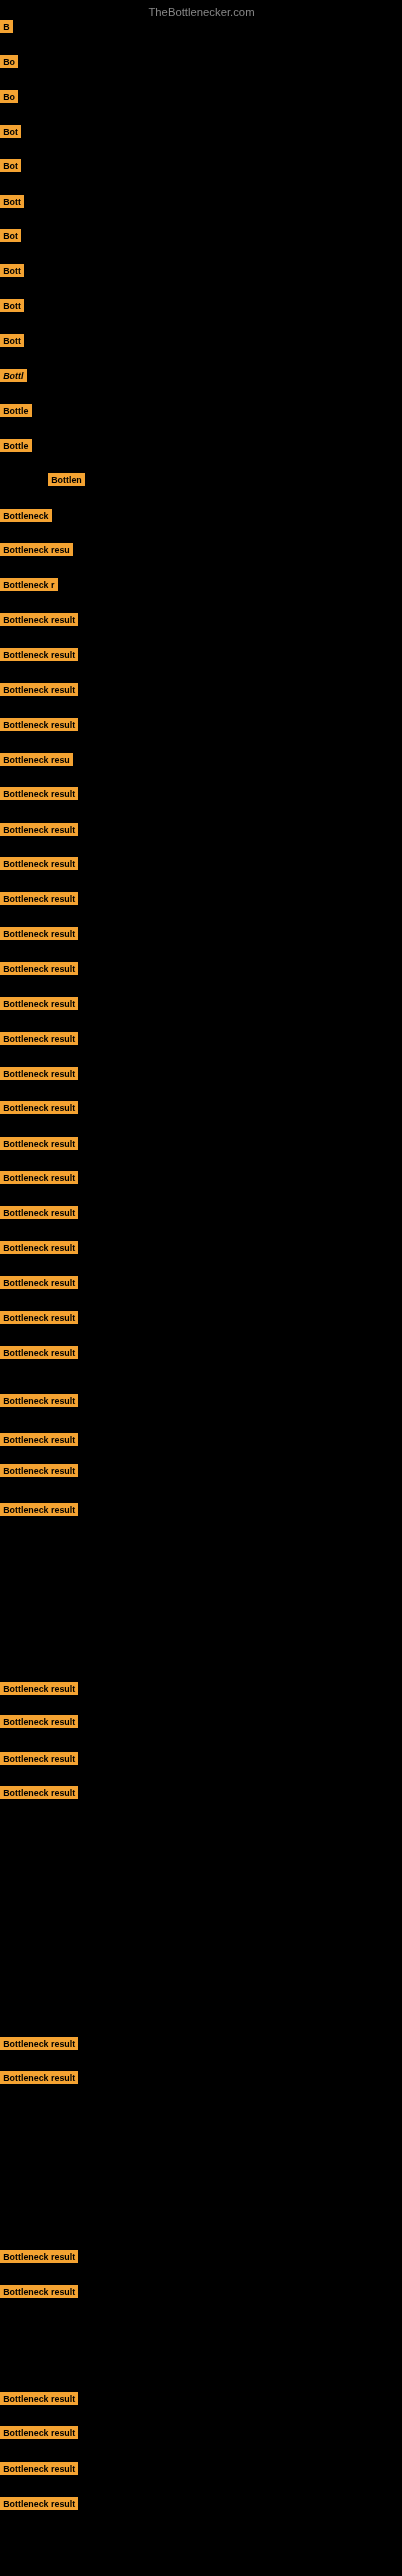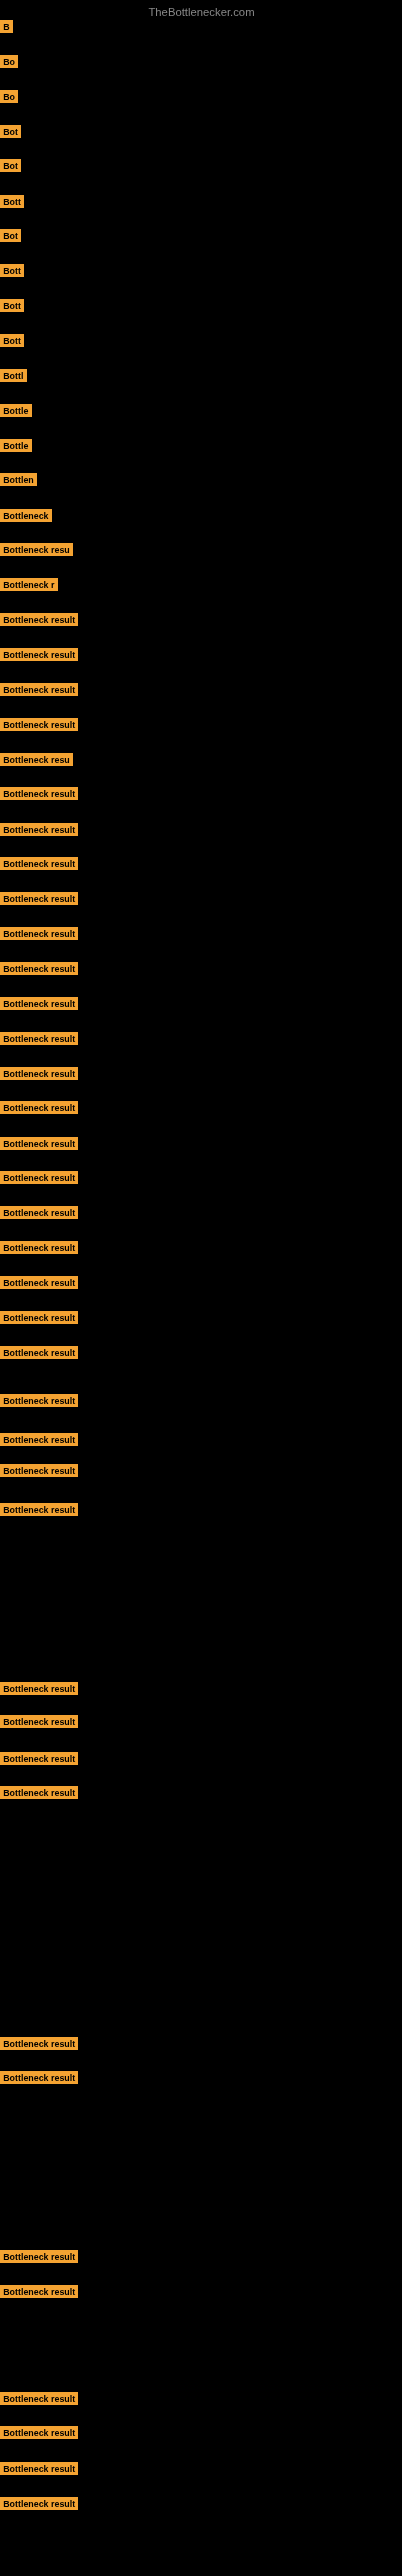--- a/index.html
+++ b/index.html
@@ -47,24 +47,24 @@
     <div class="badge-container" style="top: 20px;"><span class="badge" style="max-width: 14.5px;">B</span></div>
     <div class="badge-container" style="top: 55px;"><span class="badge" style="max-width: 17.7px;">Bo</span></div>
     <div class="badge-container" style="top: 90px;"><span class="badge" style="max-width: 17.7px;">Bo</span></div>
     <div class="badge-container" style="top: 125px;"><span class="badge" style="max-width: 22.5px;">Bot</span></div>
     <div class="badge-container" style="top: 159px;"><span class="badge" style="max-width: 22.5px;">Bot</span></div>
     <div class="badge-container" style="top: 195px;"><span class="badge" style="max-width: 27px;">Bott</span></div>
     <div class="badge-container" style="top: 229px;"><span class="badge" style="max-width: 22.5px;">Bot</span></div>
     <div class="badge-container" style="top: 264px;"><span class="badge" style="max-width: 27px;">Bott</span></div>
     <div class="badge-container" style="top: 299px;"><span class="badge" style="max-width: 27px;">Bott</span></div>
     <div class="badge-container" style="top: 334px;"><span class="badge" style="max-width: 27px;">Bott</span></div>
-    <div class="badge-container" style="top: 369px;"><span class="badge" style="max-width: 32px;">Bottl</span></div>
+    <div class="badge-container" style="top: 369px;"><span class="badge" style="max-width: 32px; font-style: italic;">Bottl</span></div>
     <div class="badge-container" style="top: 404px;"><span class="badge" style="max-width: 37px;">Bottle</span></div>
     <div class="badge-container" style="top: 439px;"><span class="badge" style="max-width: 37px;">Bottle</span></div>
-    <div class="badge-container" style="top: 473px;"><span class="badge" style="max-width: 47px;">Bottlen</span></div>
+    <div class="badge-container" style="top: 473px; margin-left: 48px;"><span class="badge" style="max-width: 47px;">Bottlen</span></div>
     <div class="badge-container" style="top: 509px;"><span class="badge" style="max-width: 63px;">Bottleneck</span></div>
     <div class="badge-container" style="top: 543px;"><span class="badge" style="max-width: 92px;">Bottleneck resu</span></div>
     <div class="badge-container" style="top: 578px;"><span class="badge" style="max-width: 72px;">Bottleneck r</span></div>
     <div class="badge-container" style="top: 613px;"><span class="badge" style="max-width: 105px;">Bottleneck result</span></div>
     <div class="badge-container" style="top: 648px;"><span class="badge" style="max-width: 105px;">Bottleneck result</span></div>
     <div class="badge-container" style="top: 683px;"><span class="badge" style="max-width: 105px;">Bottleneck result</span></div>
     <div class="badge-container" style="top: 718px;"><span class="badge" style="max-width: 105px;">Bottleneck result</span></div>
     <div class="badge-container" style="top: 753px;"><span class="badge" style="max-width: 92px;">Bottleneck resu</span></div>
     <div class="badge-container" style="top: 787px;"><span class="badge" style="max-width: 105px;">Bottleneck result</span></div>
     <div class="badge-container" style="top: 823px;"><span class="badge" style="max-width: 105px;">Bottleneck result</span></div>

